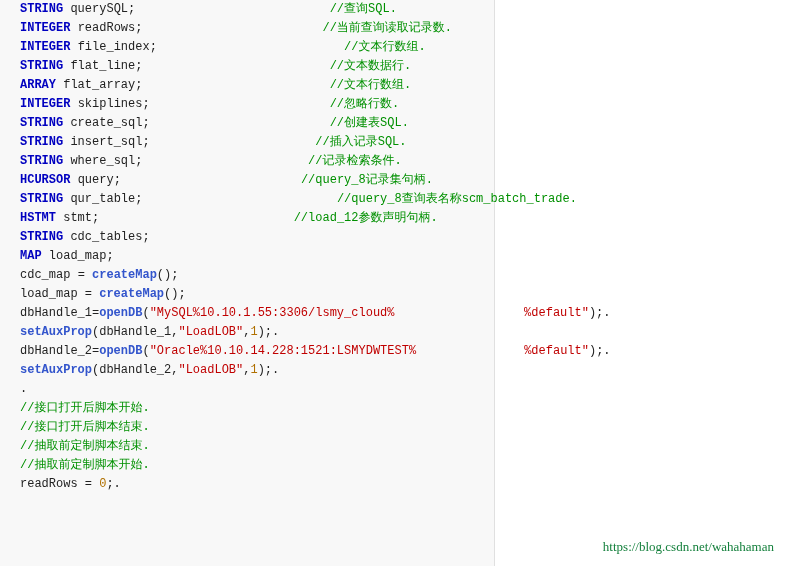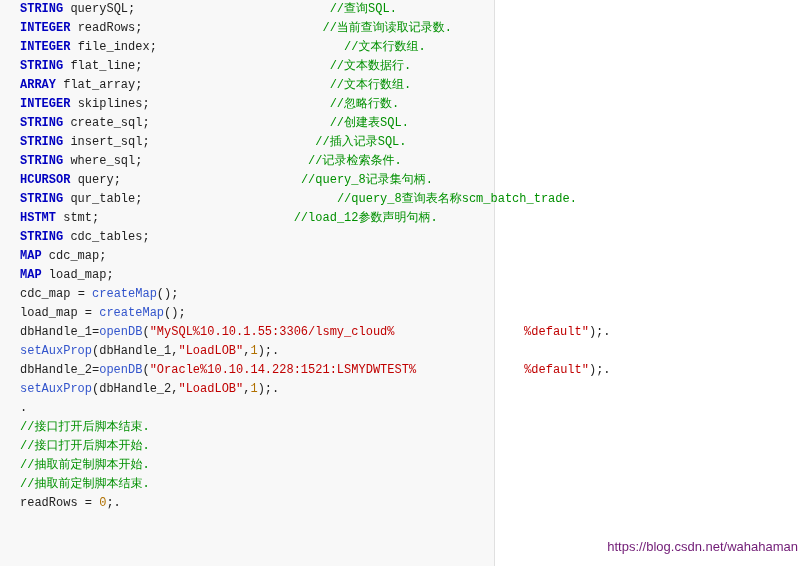--- a/index.html
+++ b/index.html
@@ -14,63 +14,62 @@
   overflow: hidden;
 }
 .code-area {
   padding-left: 20px;
   width: 495px;
   background: #f8f8f8;
   border-right: 1px solid #e0e0e0;
   min-height: 566px;
 }
 .tok-kw   { color: #0000c0; font-weight: bold; }
-.tok-fn   { color: #3355cc; }
+.tok-fn   { color: #3355cc; font-weight: bold; }
 .tok-str  { color: #c00000; }
 .tok-num  { color: #b07000; }
 .tok-cmt  { color: #009000; }
 .tok-id   { color: #222; }
 .tok-sym  { color: #222; }
 
 .line { white-space: pre; }
 
 .watermark {
   position: absolute;
-  right: 0;
+  right: 24px;
   bottom: 10px;
-  font-family: Liberation Sans, sans-serif;
+  font-family: Liberation Serif, serif;
   font-size: 13px;
-  color: #701a75;
+  color: #15803d;
 }
 </style>
 </head>
 <body>
 
 <div class="code-area" id="code">
     <div class="line"><span class="tok-kw">STRING</span> <span class="tok-id">querySQL</span><span class="tok-sym">;</span>                           <span class="tok-cmt">//查询SQL.</span></div>
     <div class="line"><span class="tok-kw">INTEGER</span> <span class="tok-id">readRows</span><span class="tok-sym">;</span>                         <span class="tok-cmt">//当前查询读取记录数.</span></div>
     <div class="line"><span class="tok-kw">INTEGER</span> <span class="tok-id">file_index</span><span class="tok-sym">;</span>                          <span class="tok-cmt">//文本行数组.</span></div>
     <div class="line"><span class="tok-kw">STRING</span> <span class="tok-id">flat_line</span><span class="tok-sym">;</span>                          <span class="tok-cmt">//文本数据行.</span></div>
     <div class="line"><span class="tok-kw">ARRAY</span> <span class="tok-id">flat_array</span><span class="tok-sym">;</span>                          <span class="tok-cmt">//文本行数组.</span></div>
     <div class="line"><span class="tok-kw">INTEGER</span> <span class="tok-id">skiplines</span><span class="tok-sym">;</span>                         <span class="tok-cmt">//忽略行数.</span></div>
     <div class="line"><span class="tok-kw">STRING</span> <span class="tok-id">create_sql</span><span class="tok-sym">;</span>                         <span class="tok-cmt">//创建表SQL.</span></div>
     <div class="line"><span class="tok-kw">STRING</span> <span class="tok-id">insert_sql</span><span class="tok-sym">;</span>                       <span class="tok-cmt">//插入记录SQL.</span></div>
     <div class="line"><span class="tok-kw">STRING</span> <span class="tok-id">where_sql</span><span class="tok-sym">;</span>                       <span class="tok-cmt">//记录检索条件.</span></div>
     <div class="line"><span class="tok-kw">HCURSOR</span> <span class="tok-id">query</span><span class="tok-sym">;</span>                         <span class="tok-cmt">//query_8记录集句柄.</span></div>
     <div class="line"><span class="tok-kw">STRING</span> <span class="tok-id">qur_table</span><span class="tok-sym">;</span>                           <span class="tok-cmt">//query_8查询表名称scm_batch_trade.</span></div>
     <div class="line"><span class="tok-kw">HSTMT</span> <span class="tok-id">stmt</span><span class="tok-sym">;</span>                           <span class="tok-cmt">//load_12参数声明句柄.</span></div>
     <div class="line"><span class="tok-kw">STRING</span> <span class="tok-id">cdc_tables</span><span class="tok-sym">;</span></div>
-    <div class="line"><span class="tok-kw">MAP</span> <span class="tok-id">cdc_map</span><span class="tok-sym">;</span></div>
     <div class="line"><span class="tok-kw">MAP</span> <span class="tok-id">load_map</span><span class="tok-sym">;</span></div>
     <div class="line"><span class="tok-id">cdc_map</span> <span class="tok-sym">=</span> <span class="tok-fn">createMap</span><span class="tok-sym">();</span></div>
     <div class="line"><span class="tok-id">load_map</span> <span class="tok-sym">=</span> <span class="tok-fn">createMap</span><span class="tok-sym">();</span></div>
     <div class="line"><span class="tok-id">dbHandle_1</span><span class="tok-sym">=</span><span class="tok-fn">openDB</span><span class="tok-sym">(</span><span class="tok-str">"MySQL%10.10.1.55:3306/lsmy_cloud%</span>                  <span class="tok-str">%default"</span><span class="tok-sym">);.</span></div>
     <div class="line"><span class="tok-fn">setAuxProp</span><span class="tok-sym">(</span><span class="tok-id">dbHandle_1</span><span class="tok-sym">,</span><span class="tok-str">"LoadLOB"</span><span class="tok-sym">,</span><span class="tok-num">1</span><span class="tok-sym">);.</span></div>
     <div class="line"><span class="tok-id">dbHandle_2</span><span class="tok-sym">=</span><span class="tok-fn">openDB</span><span class="tok-sym">(</span><span class="tok-str">"Oracle%10.10.14.228:1521:LSMYDWTEST%</span>               <span class="tok-str">%default"</span><span class="tok-sym">);.</span></div>
     <div class="line"><span class="tok-fn">setAuxProp</span><span class="tok-sym">(</span><span class="tok-id">dbHandle_2</span><span class="tok-sym">,</span><span class="tok-str">"LoadLOB"</span><span class="tok-sym">,</span><span class="tok-num">1</span><span class="tok-sym">);.</span></div>
     <div class="line"><span class="tok-sym">.</span></div>
+    <div class="line"><span class="tok-cmt">//接口打开后脚本开始.</span></div>
     <div class="line"><span class="tok-cmt">//接口打开后脚本结束.</span></div>
-    <div class="line"><span class="tok-cmt">//接口打开后脚本开始.</span></div>
+    <div class="line"><span class="tok-cmt">//抽取前定制脚本结束.</span></div>
     <div class="line"><span class="tok-cmt">//抽取前定制脚本开始.</span></div>
-    <div class="line"><span class="tok-cmt">//抽取前定制脚本结束.</span></div>
     <div class="line"><span class="tok-id">readRows</span> <span class="tok-sym">=</span> <span class="tok-num">0</span><span class="tok-sym">;.</span></div>
   </div>
 <div class="watermark">https://blog.csdn.net/wahahaman</div>
 
 </body></html>

